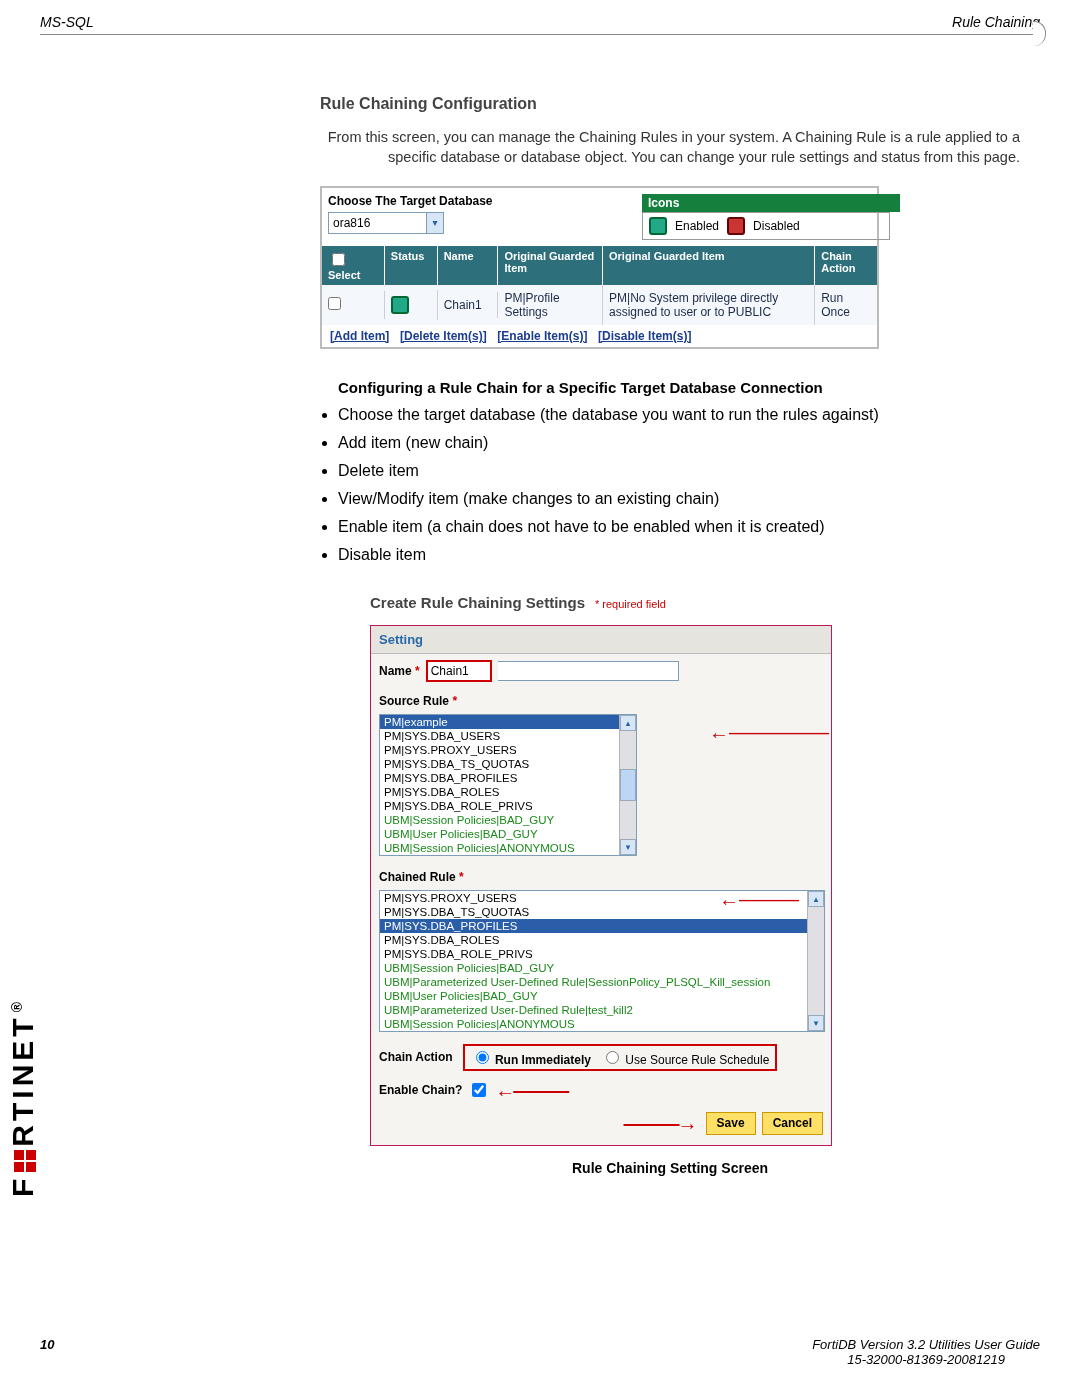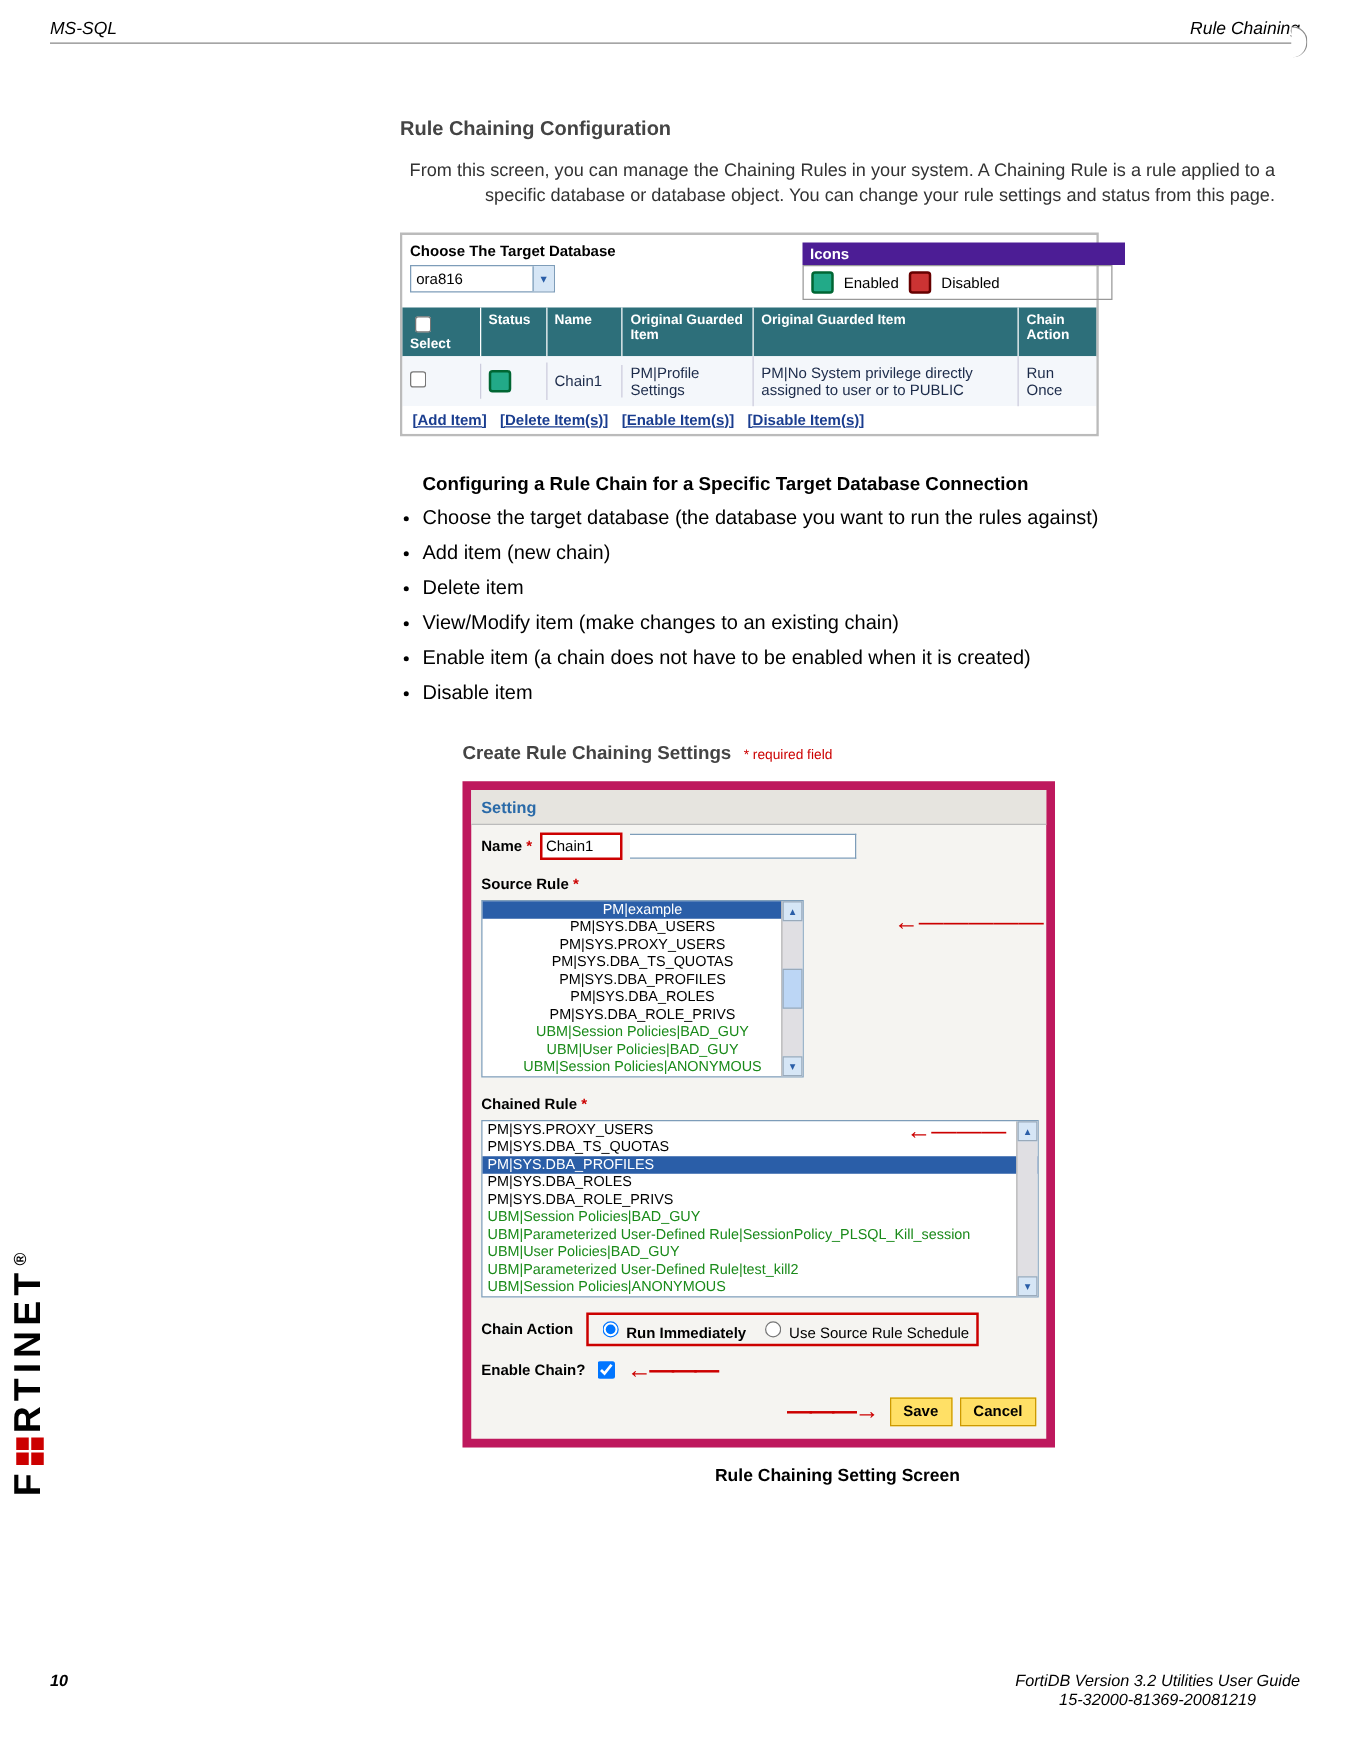--- a/index.html
+++ b/index.html
@@ -98,21 +98,21 @@
     display: flex;
     align-items: center;
     justify-content: center;
     color: #2a5ea8;
     font-size: 10px;
   }
   .icons-box {
     flex: 1;
   }
   .icons-hdr {
-    background: #4c1d95;
+    background: #15803d;
     color: #fff;
     font-weight: bold;
     font-size: 12px;
     padding: 2px 6px;
     width: 246px;
   }
   .icons-body {
     border: 1px solid #999;
     padding: 4px 6px;
     font-size: 12px;
@@ -189,21 +189,21 @@
   .create-title {
     font-weight: bold;
     color: #444;
     font-size: 15px;
     display: inline;
   }
   .req { color: #c00; font-size: 11px; margin-left: 6px; }
   .settings-panel {
     width: 460px;
     margin-left: 50px;
-    border: 7px solid #be185d;
+    border: 1px solid #be185d;
     background: #f5f4f1;
     position: relative;
   }
   .settings-hdr {
     background: #e6e4df;
     font-weight: bold;
     color: #2a6aa8;
     font-size: 13px;
     padding: 6px 8px;
     border-bottom: 1px solid #bbb;
@@ -232,21 +232,21 @@
     width: 180px;
     background: #fff;
   }
   .listbox {
     border: 1px solid #7e9db9;
     background: #fff;
     margin: 0 8px 8px 8px;
     font-size: 11.5px;
     position: relative;
   }
-  .lb1 { width: 256px; text-align: center; }
+  .lb1 { width: 256px; }
   .lb2 { width: 444px; }
   .lb-item { padding: 1px 4px; color: #000; }
   .lb-item.sel { background: #2a5ea8; color: #fff; }
   .lb-item.green { color: #1a8a1a; }
   .scrollbar {
     position: absolute;
     right: 0;
     top: 0;
     bottom: 0;
     width: 16px;

